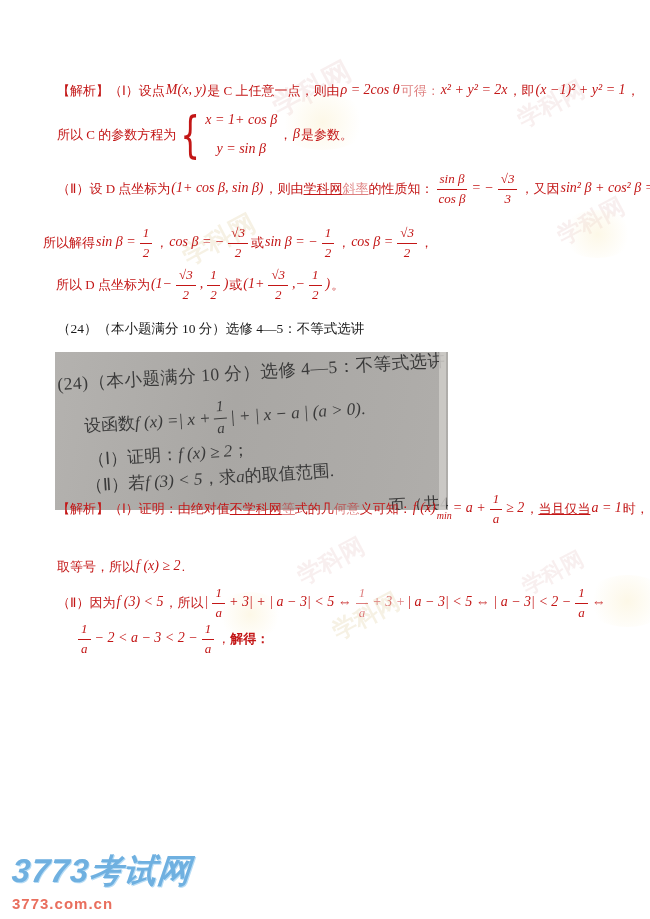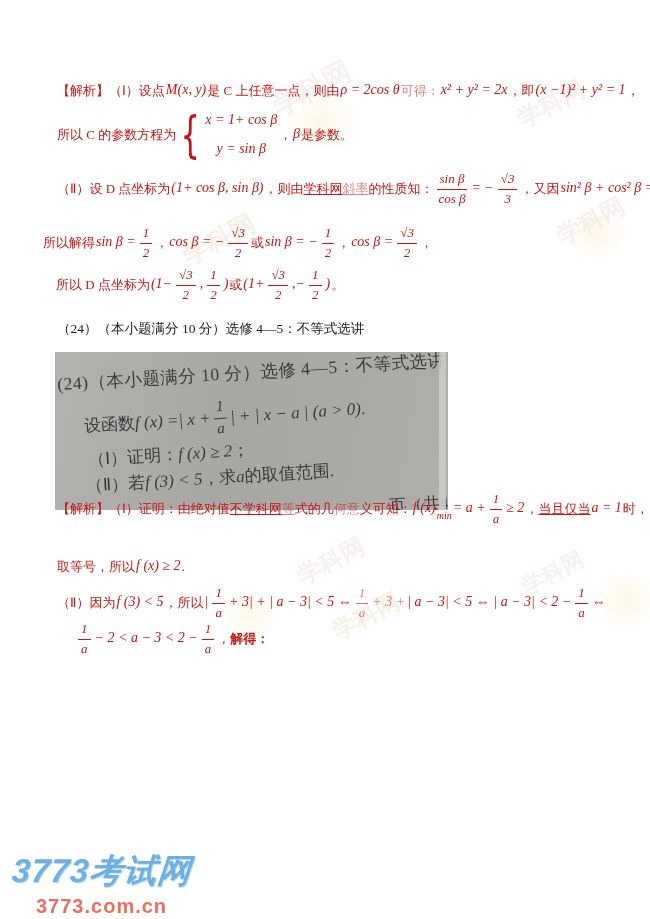--- a/index.html
+++ b/index.html
@@ -69,22 +69,22 @@
   }
   
   .logo{position:absolute;left:12px;top:849px;}
   .logo-cn{
     font-size:33px;font-weight:bold;font-style:italic;letter-spacing:1px;
     color:#6fb0e0;transform:skewX(-5deg);
     text-shadow:1px 1px 0 #b7dcf5;
     font-family:"Liberation Sans",sans-serif;
   }
   .logo-domain{
-    font-size:20px;font-weight:bold;letter-spacing:1px;color:#e96f5e;
-    margin-left:24px;margin-top:1px;
+    font-size:15px;font-weight:bold;letter-spacing:1px;color:#e96f5e;
+    margin-top:1px;
     font-family:"Liberation Sans",sans-serif;
   }
 </style>
 </head>
 <body>
 
 <span class="wm" style="left:270px;top:70px;font-size:28px;">学科网</span>
 <span class="wm" style="left:515px;top:88px;font-size:24px;">学科网</span>
 <span class="wm y" style="left:180px;top:222px;font-size:26px;">学科网</span>
 <span class="wm" style="left:555px;top:205px;font-size:24px;">学科网</span>

